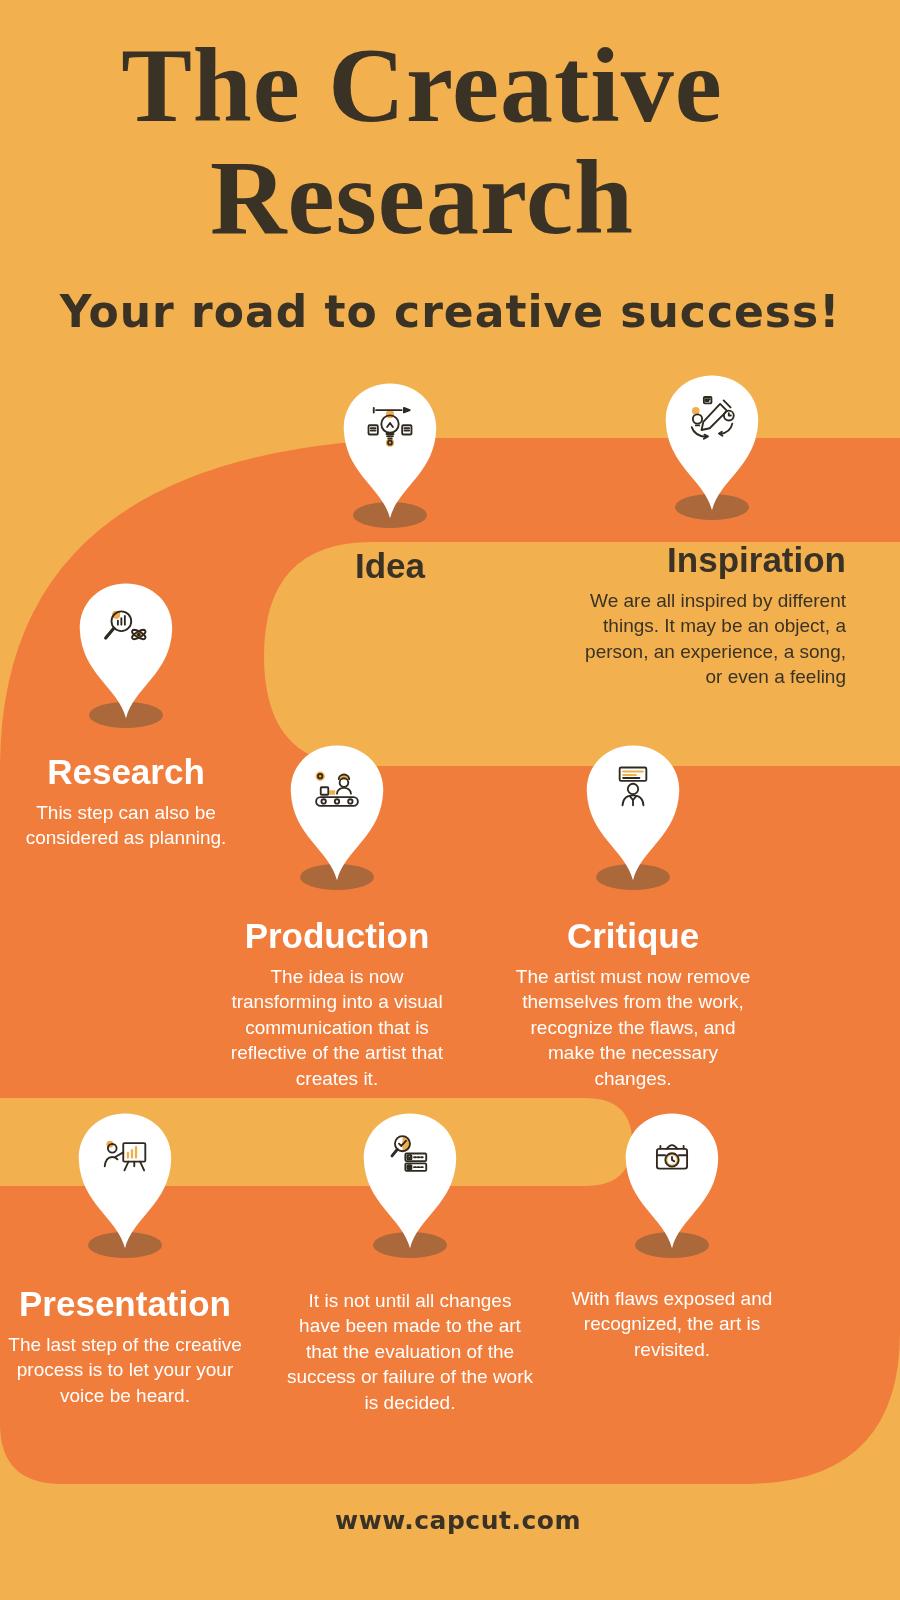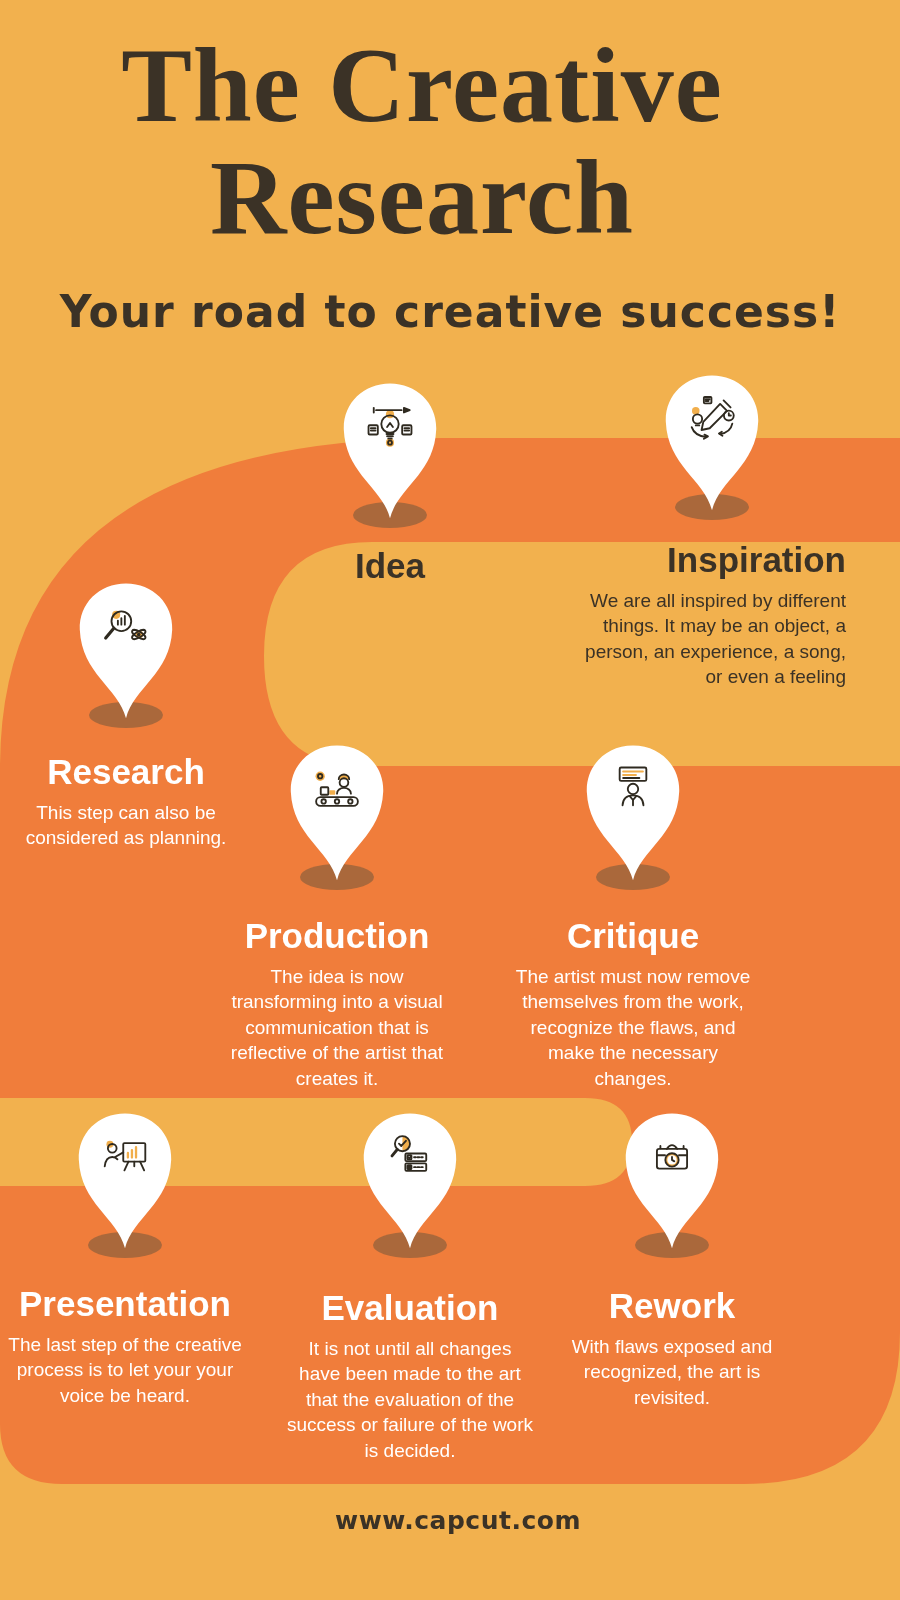--- a/index.html
+++ b/index.html
@@ -249,21 +249,20 @@
         <path d="M47 50.5 l2 2 3 -4"></path>
         <path d="M57 50.5 h17" stroke-dasharray="3 3"></path>
         <rect x="42" y="61" width="36" height="13" rx="2"></rect>
         <rect x="45.5" y="64" width="7" height="7" rx="1"></rect>
         <path d="M47 66 l4 4 M51 66 l-4 4"></path>
         <path d="M57 67.5 h17" stroke-dasharray="3 3"></path>
       </g>
     </svg>
   </div>
   <div class="step-text theme-white text-evaluation">
-    <h3>Evaluation</h3>
     <p>It is not until all changes have been made to the art that the evaluation of the success or failure of the work is decided.</p>
   </div>
 
   <div class="pin pin-rework">
     <div class="pin-shadow"></div>
     <svg class="pin-body" viewBox="0 0 120 160">
       <path d="M60 152 C52 120 14 106 12 60 C11 33 32 12 60 12 C88 12 109 33 108 60 C106 106 68 120 60 152 Z" fill="#fff"></path>
     </svg>
     <svg class="pin-icon" viewBox="0 0 100 100">
       <circle cx="50" cy="55" r="11.5" fill="#F1AE4B"></circle>
@@ -272,19 +271,18 @@
         <rect x="24" y="36" width="52" height="34" rx="4"></rect>
         <path d="M41 36 q9 -13 18 0"></path>
         <path d="M24 47 h14 M62 47 h14"></path>
         <circle cx="50" cy="55" r="11.5"></circle>
         <path d="M50 50 v5 l4 2.5"></path>
         <path d="M30 31 v4 M70 31 v4"></path>
       </g>
     </svg>
   </div>
   <div class="step-text theme-white text-rework">
-    <h3>Rework</h3>
     <p>With flaws exposed and recognized, the art is revisited.</p>
   </div>
 
   <div class="footer">www.capcut.com</div>
 
 </div>
 
 </body></html>

